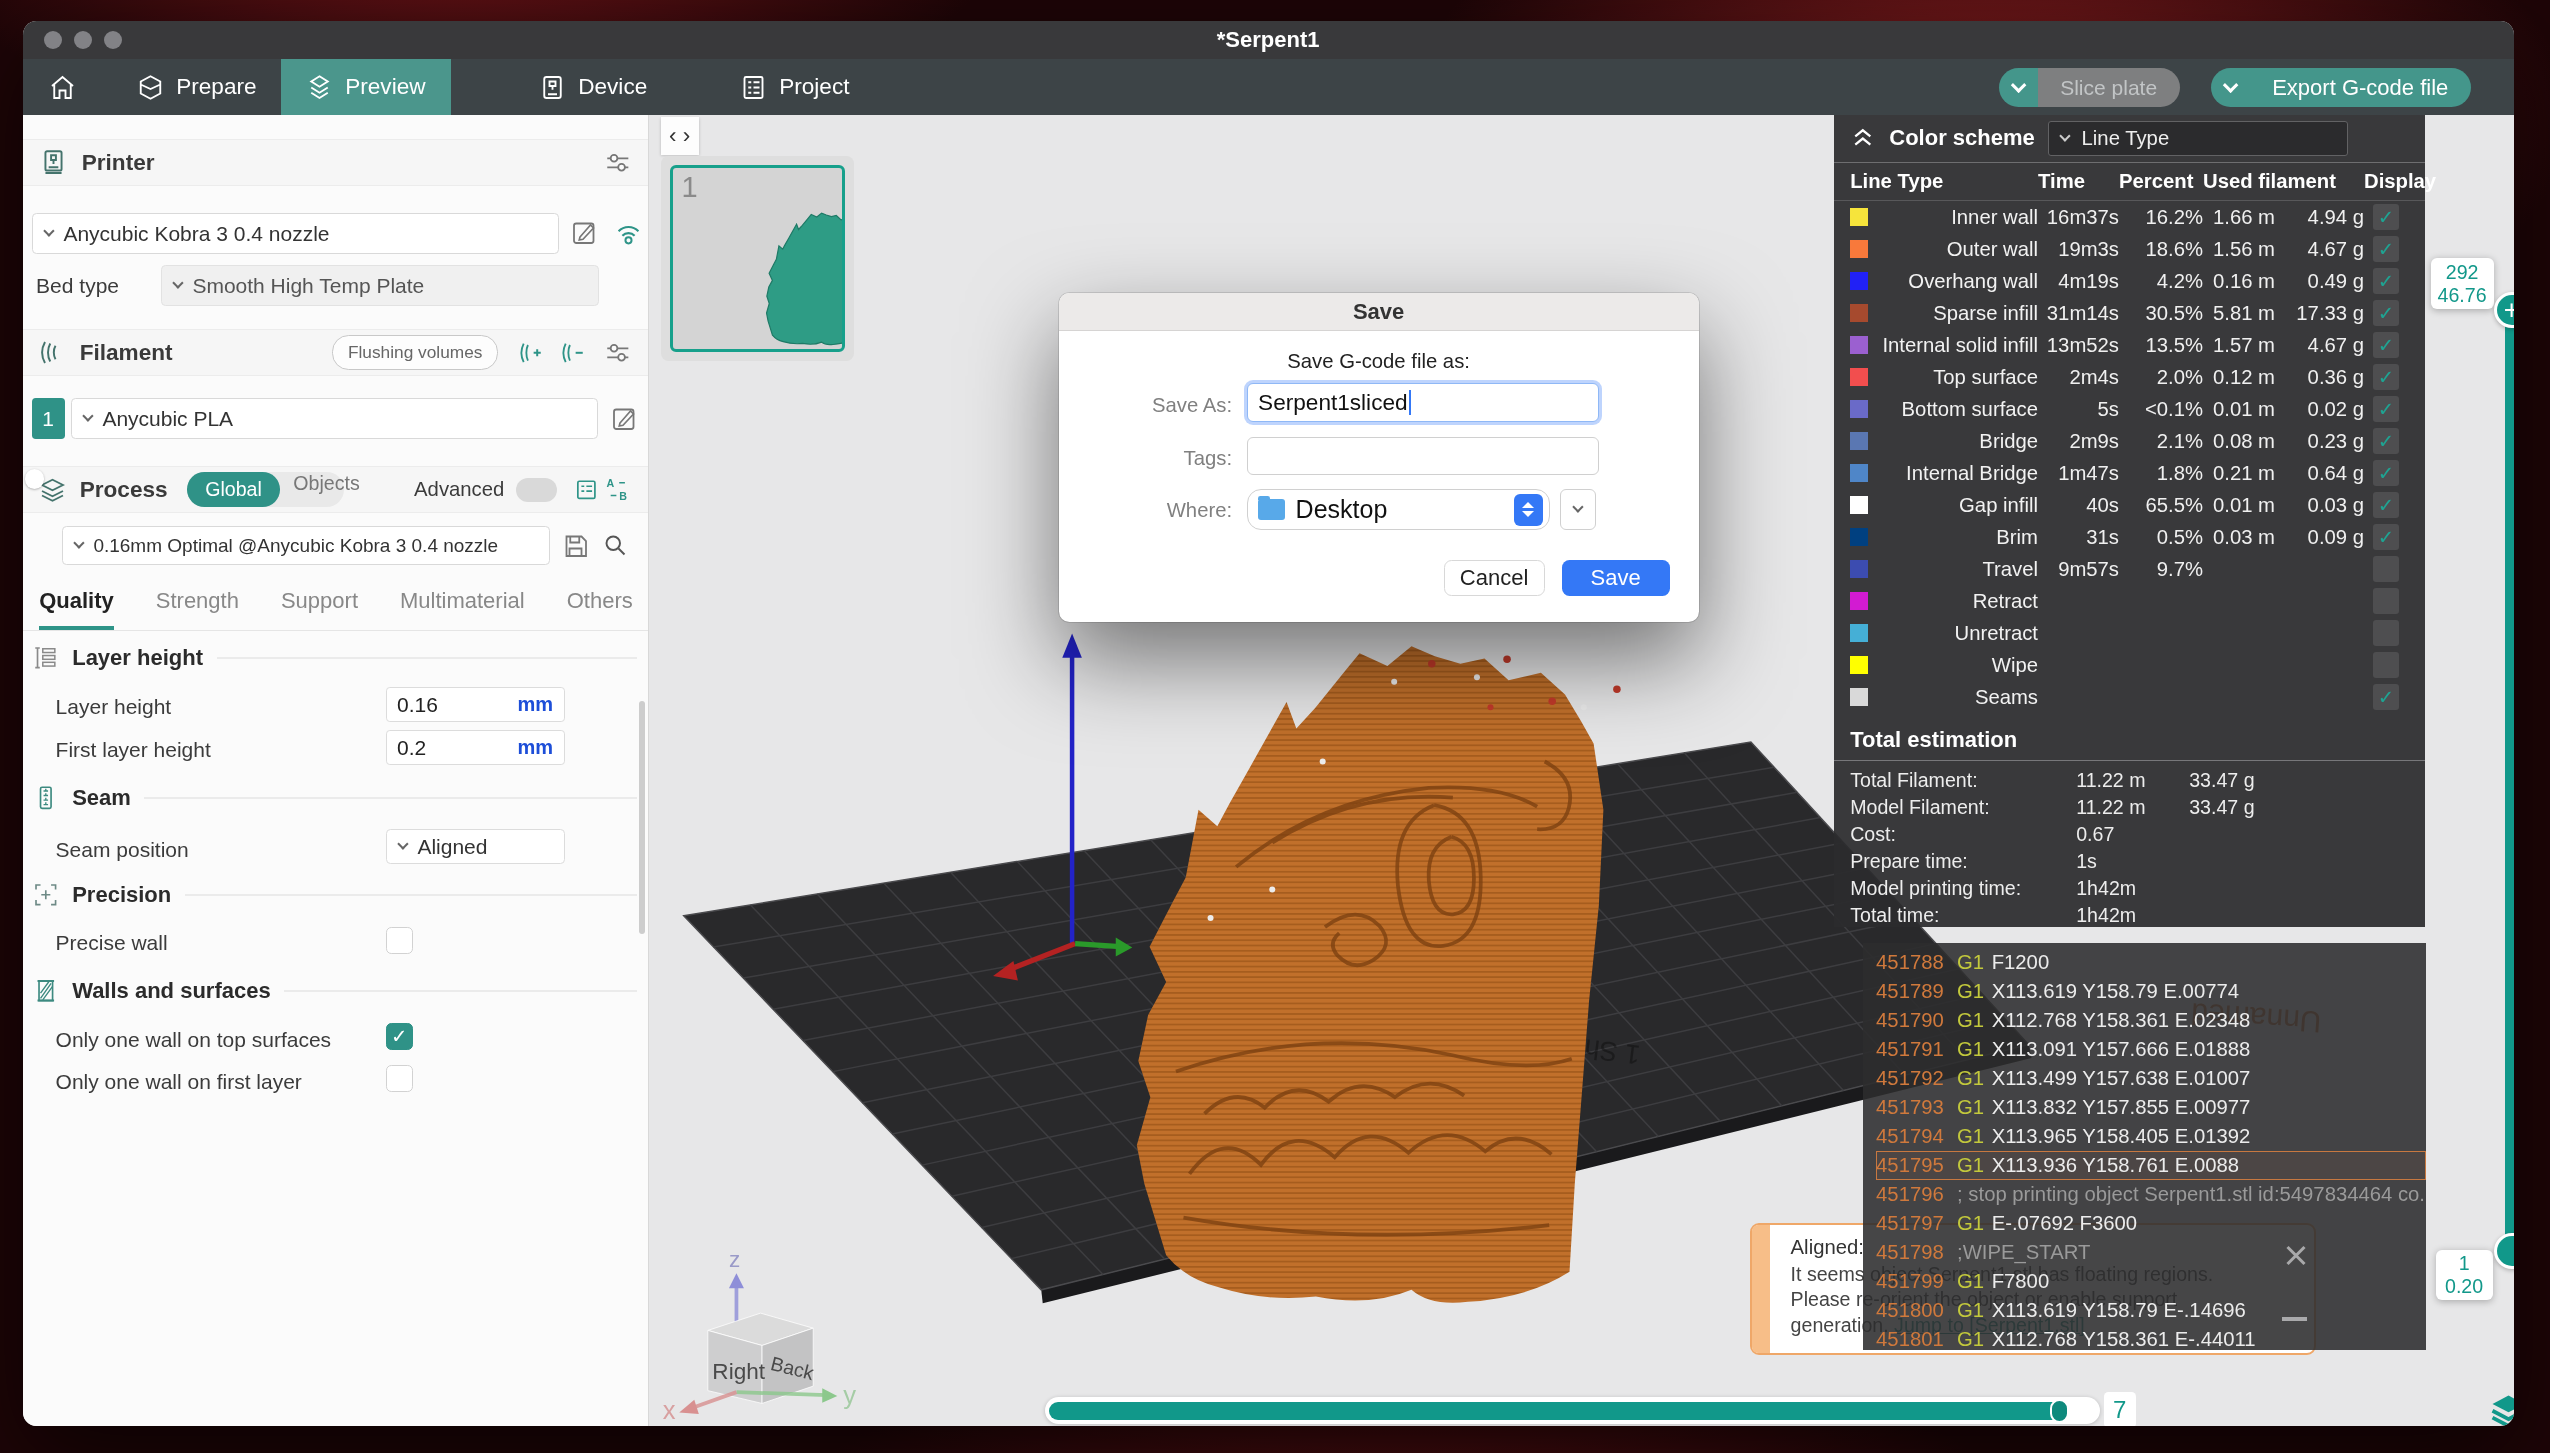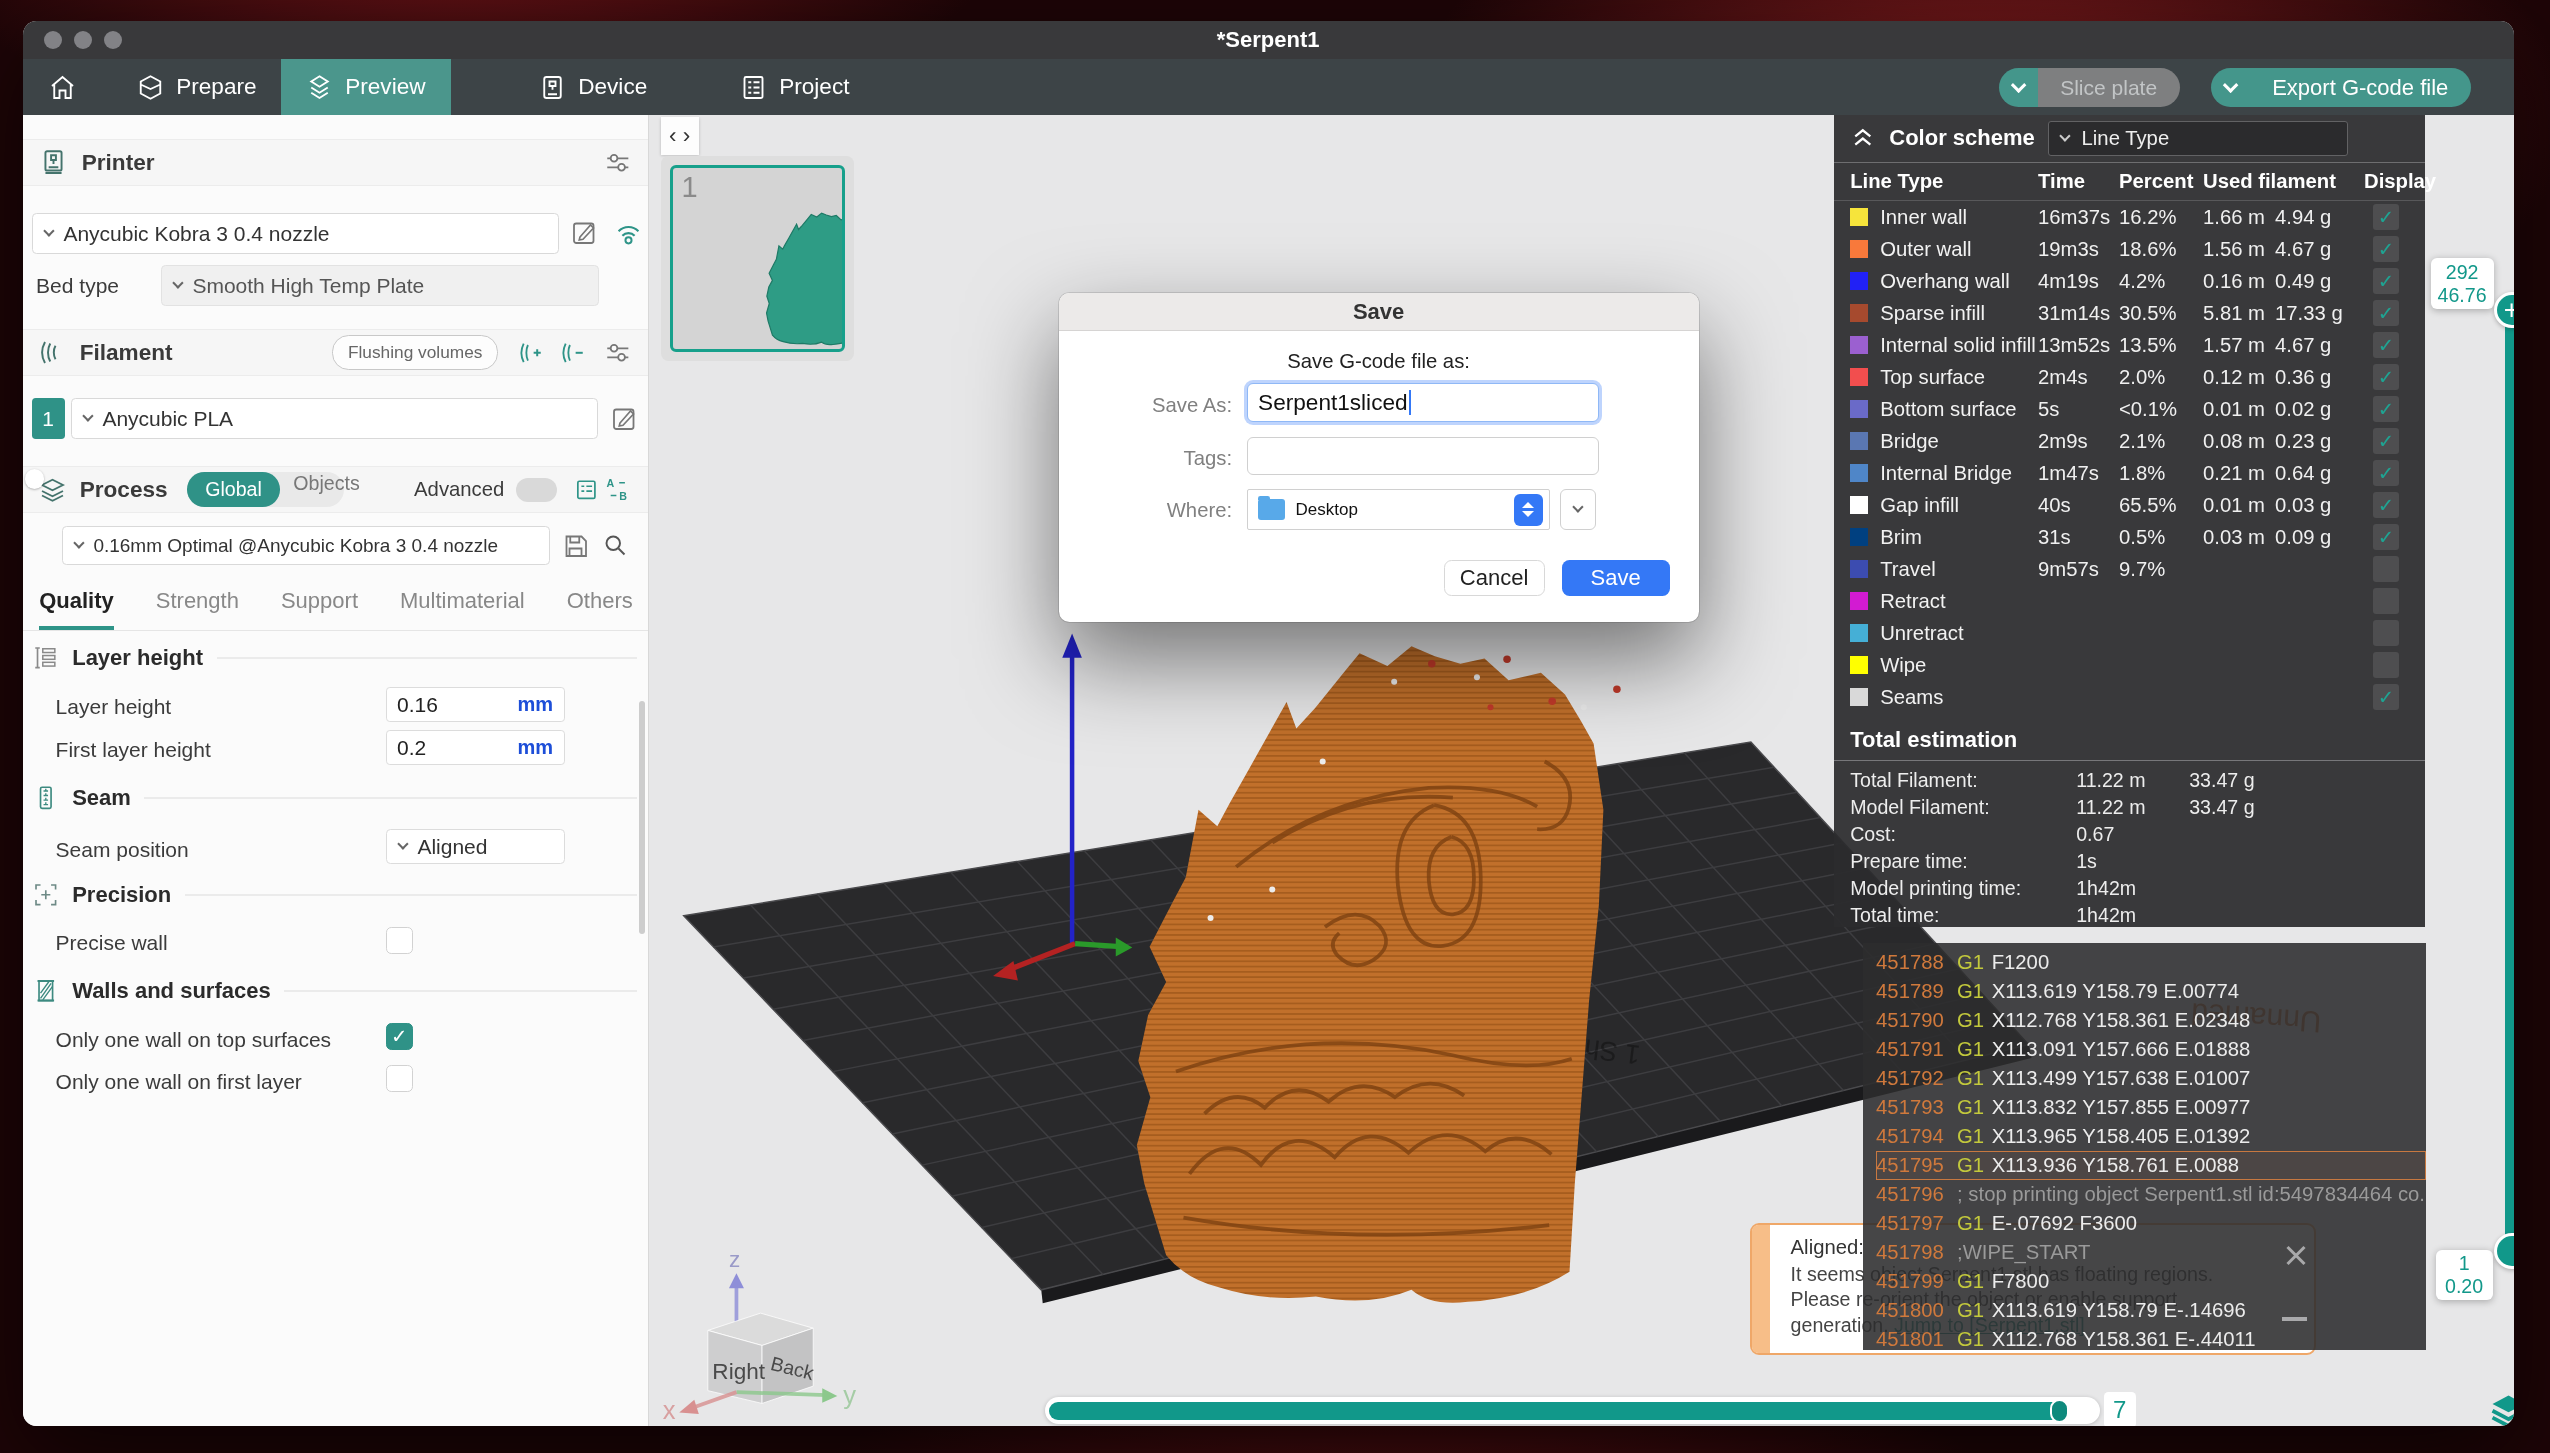--- a/index.html
+++ b/index.html
@@ -67,21 +67,21 @@
   .thumb-wrap{position:absolute;left:638px;top:135px;width:193px;height:205px;background:#DEDEDE;border-radius:7.5px;z-index:5;padding:9px;}
   .thumb{width:100%;height:100%;border:3px solid #17A08B;border-radius:6px;background:#D4D4D4;position:relative;}
   .thumb .num{position:absolute;left:9px;top:3px;font-size:29px;color:#8A8A8A;}
   
   .stats{position:absolute;left:1811px;top:93px;width:591px;height:813px;background:rgba(43,43,45,.93);z-index:6;color:#F0F0F0;}
   .stats-hdr{height:48px;display:flex;align-items:center;padding:0 16.6px;gap:13.5px;}
   .stats-hdr .t{font-size:22px;font-weight:bold;color:#FFF;}
   .dd{width:300px;height:35px;background:#2B2B2D;border:0.8px solid #626264;border-radius:3px;display:flex;align-items:center;gap:12px;padding:0 12px;font-size:20.3px;color:#EEE;}
   .col-hdr{height:39px;display:flex;align-items:center;padding:0 16.6px;font-size:20.3px;font-weight:bold;color:#FFF;border-top:0.8px solid #6E6E70;border-bottom:0.8px solid #58585A;}
   .col-hdr .c0{flex:1;} .c1{width:81px;} .c2{width:84px;} .c3{width:161px;} .c4{width:44px;text-align:center;}
-  .lt-row{height:32px;display:flex;align-items:center;padding:0 16.6px;font-size:20.3px;}
+  .lt-row{height:32px;display:flex;align-items:center;padding:0 16.6px;font-size:20.3px;text-align:right;}
   .lt-row .sw{width:18px;height:18px;margin-right:12px;flex:0 0 auto;}
   .lt-row .ln{flex:1;color:#F2F2F2;white-space:nowrap;overflow:hidden;}
   .lt-row .t{width:81px;} .lt-row .p{width:84px;} .lt-row .l{width:72px;} .lt-row .w{width:89px;}
   .chk{width:25.6px;height:25.6px;background:#4E4E50;border-radius:3px;color:#1FA392;font-size:19.6px;display:flex;align-items:center;justify-content:center;margin:0 auto;}
   .chkcell{width:44px;}
   .tot-title{font-size:22px;font-weight:bold;color:#FFF;padding:13.5px 16.6px 7.5px;}
   .tot-div{height:0.8px;background:#77777A;margin:0 0 6px;}
   .tot-row{display:flex;padding:0 16.6px;height:27px;align-items:center;font-size:19.6px;color:#EDEDED;}
   .tot-row .l{width:226px;} .tot-row .v1{width:113px;} .tot-row .v2{flex:1;}
   
@@ -116,21 +116,21 @@
   .dialog{position:absolute;left:1036px;top:272px;width:640px;height:329px;background:#FFF;border-radius:10.5px;z-index:30;
     box-shadow:0 38px 90px rgba(0,0,0,.5),0 0 0 0.8px rgba(0,0,0,.15);}
   .dlg-title{height:38px;background:#ECEAE9;border-bottom:0.8px solid #D6D4D3;border-radius:10.5px 10.5px 0 0;
     text-align:center;line-height:38px;font-size:22px;font-weight:bold;color:#333;}
   .dlg-prompt{position:absolute;left:0;right:0;top:57px;text-align:center;font-size:20.3px;color:#222;}
   .dlg-lab{position:absolute;width:166px;text-align:right;font-size:20.3px;color:#808080;}
   .dlg-input{position:absolute;left:188px;width:352px;height:39px;border:0.8px solid #D0D0D0;border-radius:6px;background:#FFF;display:flex;align-items:center;padding:0 10.5px;font-size:22.6px;color:#111;}
   .dlg-input.focus{border:1.5px solid #8FB8F6;box-shadow:0 0 0 3px rgba(110,160,250,.45);}
   .caret{display:inline-block;width:2.3px;height:25.6px;background:#3478F6;margin-left:1.5px;}
   .whererow{position:absolute;left:188px;top:196px;display:flex;gap:10.5px;}
-  .wherebox{width:303px;height:41px;border:0.8px solid #D0D0D0;border-radius:2px;display:flex;align-items:center;gap:10.5px;padding:0 6px 0 10.5px;font-size:17px;color:#111;}
+  .wherebox{width:303px;height:41px;border:0.8px solid #D0D0D0;border-radius:14px;display:flex;align-items:center;gap:10.5px;padding:0 6px 0 10.5px;font-size:25px;color:#111;}
   .folder{width:27px;height:20.3px;background:#58A9E9;border-radius:3px;position:relative;}
   .folder::before{content:"";position:absolute;left:0;top:-3.8px;width:12px;height:4.5px;background:#58A9E9;border-radius:2.3px 2.3px 0 0;}
   .stepper{margin-left:auto;width:29px;height:32px;background:#3478F6;border-radius:6px;display:flex;flex-direction:column;align-items:center;justify-content:center;gap:3.8px;}
   .tri-u{width:0;height:0;border-left:6px solid transparent;border-right:6px solid transparent;border-bottom:6.8px solid #FFF;}
   .tri-d{width:0;height:0;border-left:6px solid transparent;border-right:6px solid transparent;border-top:6.8px solid #FFF;}
   .auxchev{width:36px;height:41px;border:0.8px solid #D0D0D0;border-radius:6px;display:flex;align-items:center;justify-content:center;}
   .dlg-btn{position:absolute;top:267px;height:36px;border-radius:7.5px;font-family:inherit;font-size:22px;display:flex;align-items:center;justify-content:center;}
   .btn-cancel{left:385px;width:101px;background:#FFF;border:0.8px solid #D8D8D8;color:#222;}
   .btn-save{left:503px;width:108px;background:#3478F6;border:none;color:#FFF;}
 </style>

